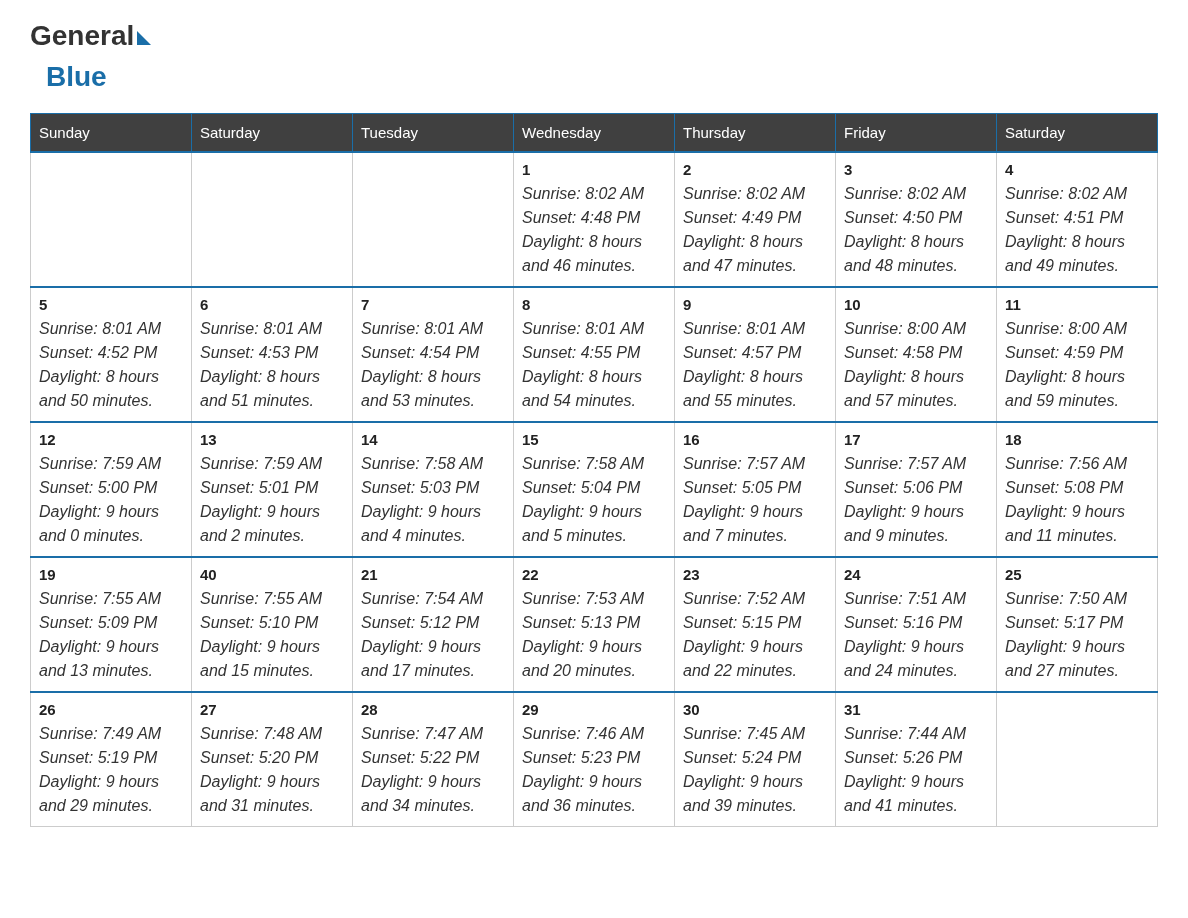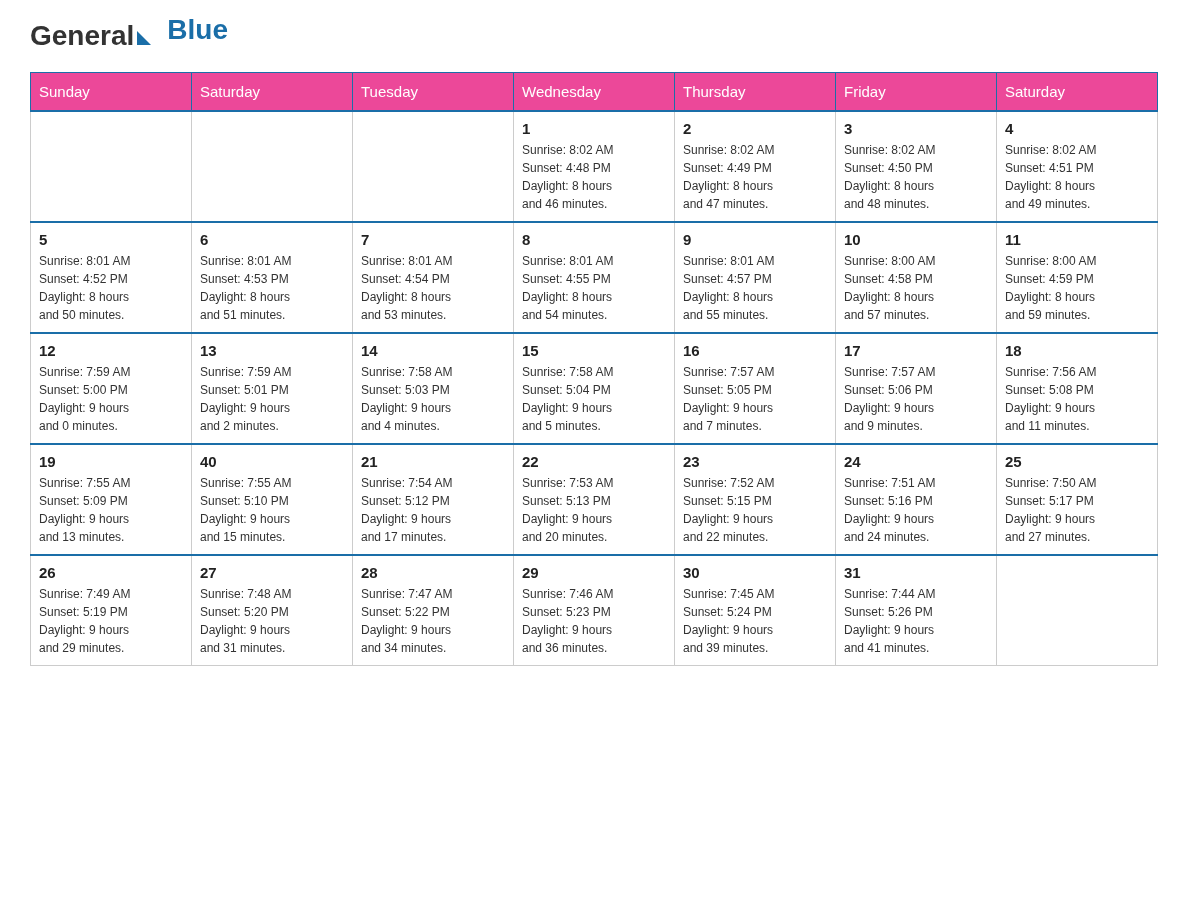--- a/index.html
+++ b/index.html
@@ -11,22 +11,23 @@
       padding: 20px 30px;
     }
     .header {
       display: flex;
       justify-content: space-between;
       align-items: flex-start;
       margin-bottom: 20px;
     }
     .logo {
       display: flex;
-      flex-direction: row;
+      flex-direction: column;
       align-items: flex-start;
+      gap: 15px;
     }
     .logo-general {
       font-size: 28px;
       font-weight: bold;
       color: #333;
       display: flex;
       align-items: center;
     }
     .logo-general .arrow {
       width: 0;
@@ -56,21 +57,21 @@
       font-size: 22px;
       font-weight: normal;
       color: #444;
     }
     .calendar {
       width: 100%;
       border-collapse: collapse;
       border: 1px solid #aaa;
     }
     .calendar th {
-      background-color: #ec4899;
+      background-color: #404040;
       color: #fff;
       padding: 10px 8px;
       font-size: 15px;
       font-weight: normal;
       text-align: left;
       border: 1px solid #1a6ea8;
     }
     .calendar td {
       vertical-align: top;
       padding: 8px;
@@ -82,23 +83,24 @@
       height: 110px;
     }
     .day-num {
       font-size: 15px;
       font-weight: bold;
       color: #222;
       display: block;
       margin-bottom: 4px;
     }
     .day-info {
-      font-size: 12px;
+      font-size: 16px;
       color: #333;
       line-height: 1.5;
+      font-style: italic;
     }
     .empty-cell {
       background: #fff;
     }
     tr.week-row td {
       border-top: 2px solid #1a6ea8;
     }
   </style>
 </head>
 <body>

